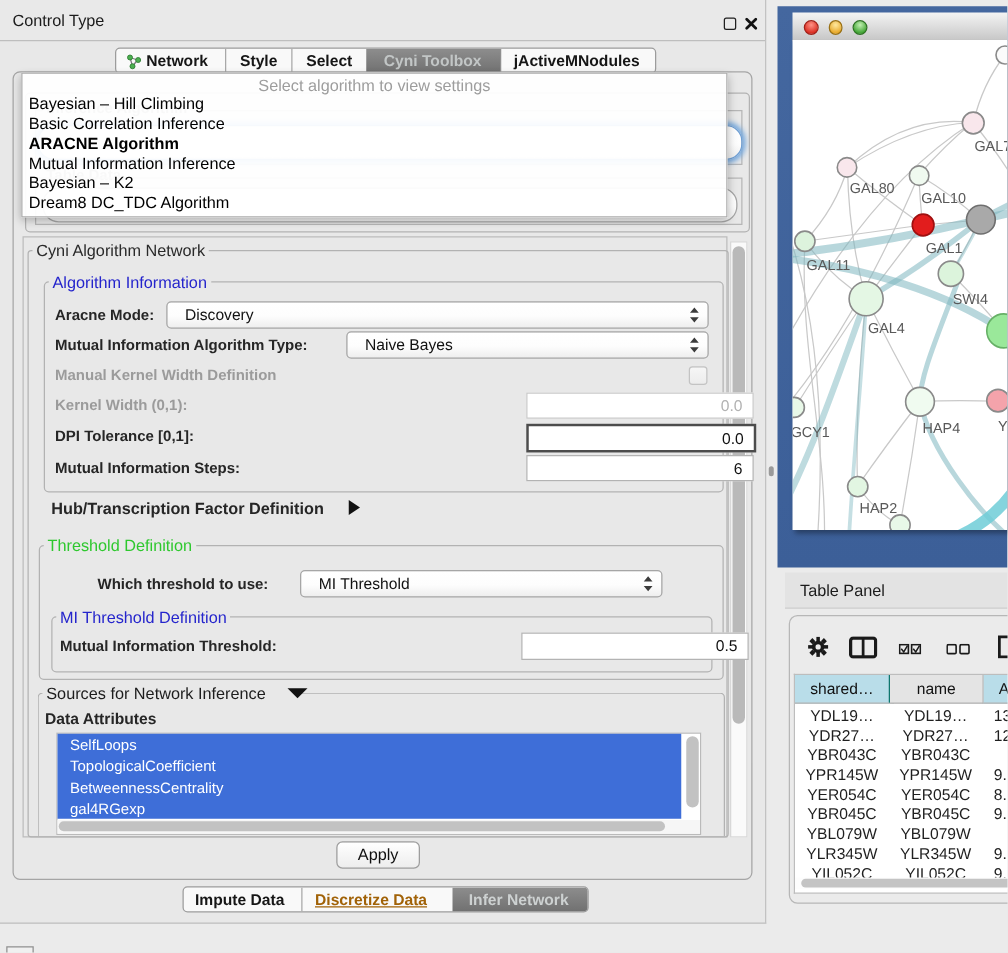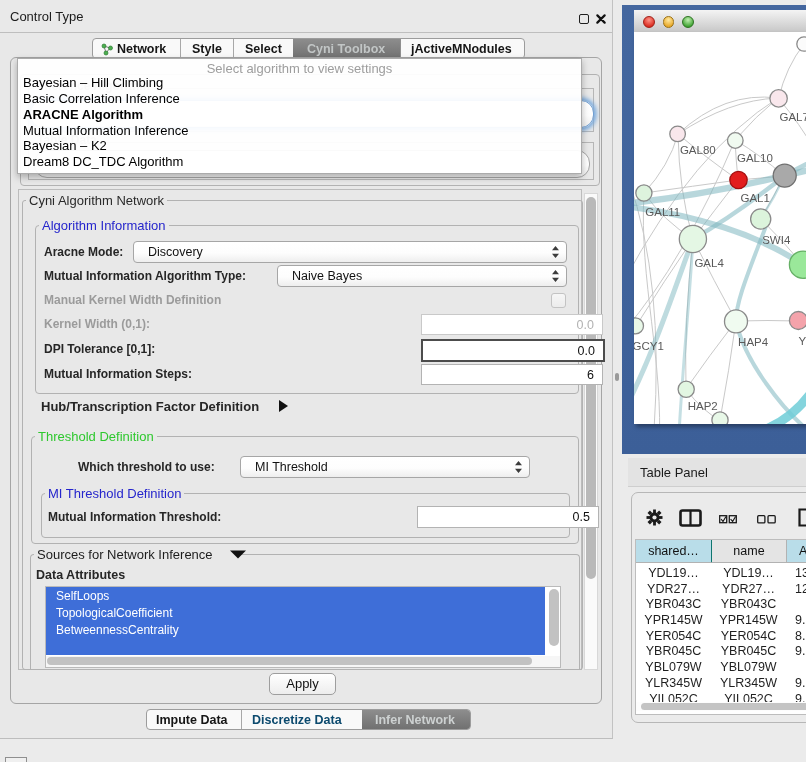--- a/index.html
+++ b/index.html
@@ -146,37 +146,38 @@
     <path d="M1 0.5 L17 0.5 L9 8.5 Z" fill="#111"></path>
     </svg>
 
   <span class="lbl" style="left:36px;top:568px;font-size:12.5px;">Data Attributes</span>
 
   <div class="abs" style="left:45px;top:586px;width:516px;height:82px;border:1px solid #bababa;background:#fff;box-sizing:border-box;"></div>
   <div class="abs" style="left:46px;top:587px;width:499px;height:68px;background:#3e6ed8;color:#fff;font-size:12px;">
     <div style="padding:2px 0 0 10px;height:15px;">SelfLoops</div>
     <div style="padding:2px 0 0 10px;height:15px;">TopologicalCoefficient</div>
     <div style="padding:2px 0 0 10px;height:15px;">BetweennessCentrality</div>
+    <div style="padding:2px 0 0 10px;height:15px;">gal4RGexp</div>
   </div>
   <div class="abs" style="left:549px;top:589px;width:10px;height:57px;background:#c2c2c2;border-radius:5px;"></div>
   <div class="abs" style="left:46px;top:656px;width:514px;height:11px;background:#f6f6f6;"></div>
   <div class="abs" style="left:47px;top:657px;width:485px;height:8px;background:#c2c2c2;border-radius:4px;"></div>
 
   <div class="abs" style="left:269px;top:673px;width:67px;height:22px;border:1px solid #9e9e9e;border-radius:5px;
        background:linear-gradient(#ffffff,#ededed);box-sizing:border-box;text-align:center;">
     <span style="font-size:13px;color:#111;line-height:20px;">Apply</span>
   </div>
 
   <div class="abs" style="left:146px;top:709px;width:325px;height:21px;background:#f9f9f9;
        border:1px solid #9c9c9c;border-radius:4px;box-sizing:border-box;overflow:hidden;">
     <div class="abs" style="left:215px;top:0;width:110px;height:21px;
          background:linear-gradient(180deg,#8d8d8d,#6e6e6e);"></div>
     <div class="abs" style="left:94px;top:0;width:1px;height:21px;background:#a8a8a8;"></div>
     <span class="abs" style="left:9px;top:3px;font-size:12.5px;font-weight:bold;color:#161616;">Impute Data</span>
-    <span class="abs" style="left:105px;top:3px;font-size:12.5px;font-weight:bold;color:#0c4a6e;">Discretize Data</span>
+    <span class="abs" style="left:105px;top:3px;font-size:12.5px;font-weight:bold;color:#a16207;text-decoration:underline;">Discretize Data</span>
     <span class="abs" style="left:228px;top:3px;font-size:12.5px;font-weight:bold;color:#cdd1d1;">Infer Network</span>
   </div>
 
   <div class="abs" style="left:17px;top:58px;width:563px;height:114px;background:rgba(255,255,255,0.94);
        border:1px solid #ababab;box-shadow:0 3px 7px rgba(0,0,0,0.28);font-size:13px;color:#000;">
     <div style="position:absolute;left:0;top:2px;width:100%;text-align:center;color:#9d9d9d;">Select algorithm to view settings</div>
     <div style="position:absolute;left:5px;top:16px;">Bayesian – Hill Climbing</div>
     <div style="position:absolute;left:5px;top:32px;">Basic Correlation Inference</div>
     <div style="position:absolute;left:5px;top:48px;font-weight:bold;">ARACNE Algorithm</div>
     <div style="position:absolute;left:5px;top:64px;">Mutual Information Inference</div>

